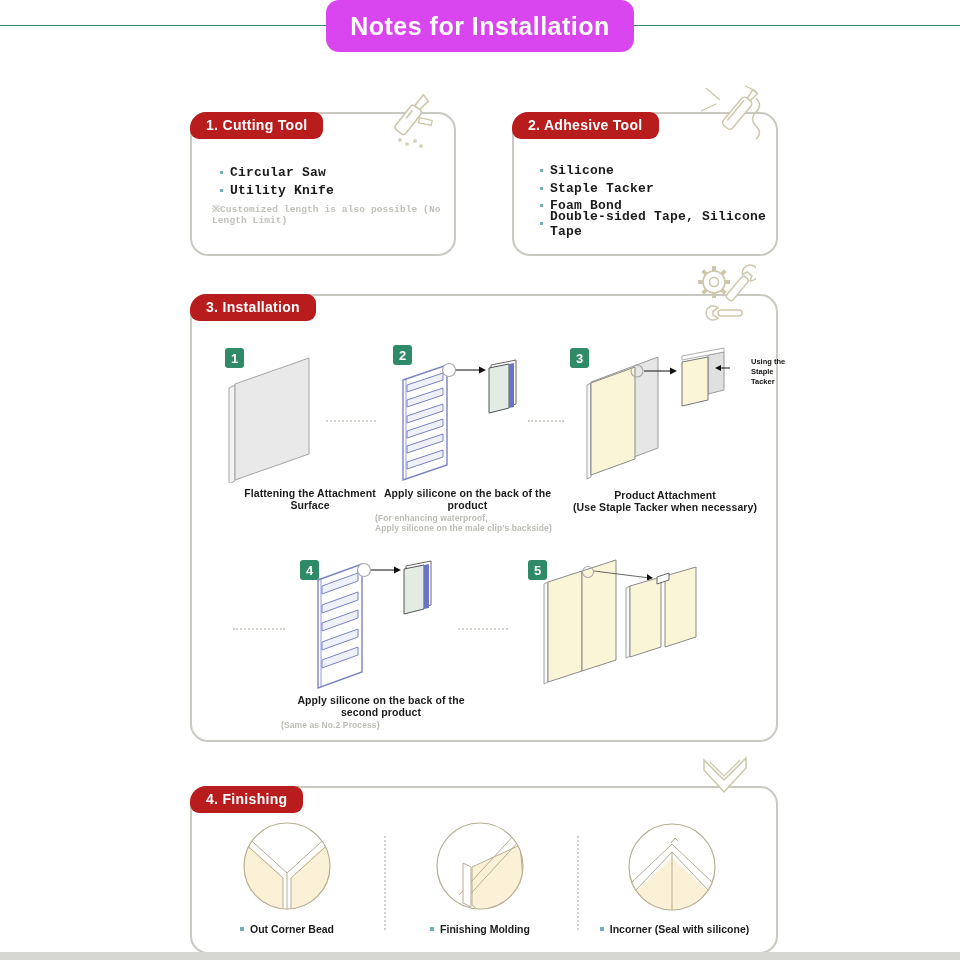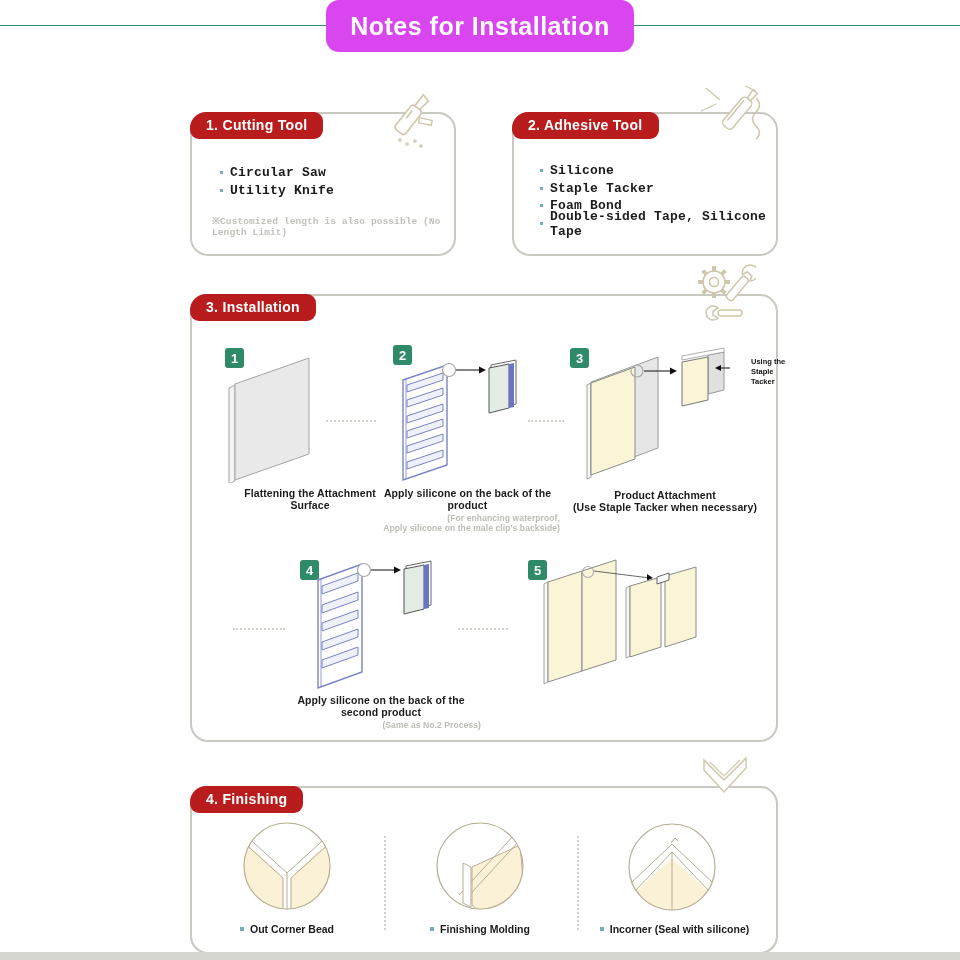--- a/index.html
+++ b/index.html
@@ -17,26 +17,26 @@
   #box-adhesive{left:512px;top:112px;width:262px;height:140px;}
   #box-install{left:190px;top:294px;width:584px;height:444px;}
   #box-finish{left:190px;top:786px;width:584px;height:164px;}
   .tanbadge{position:absolute;left:-2px;top:-2px;background:#b91c1c;color:#fff;
             font-size:14px;font-weight:bold;letter-spacing:.3px;padding:5px 16px 6px 16px;
             border-radius:16px 9px 9px 9px;}
   
   .list{position:absolute;display:flex;flex-direction:column;font-family:Liberation Mono, monospace;}
   .item{display:flex;align-items:center;height:17.6px;font-size:13px;font-weight:bold;color:#1b1b1b;letter-spacing:.2px;}
   .dot{width:3px;height:3px;background:#73aebb;margin-right:7px;flex:none;}
-  .note{font-size:9.5px;font-weight:bold;color:#c1c1bb;letter-spacing:.1px;margin-top:15px;margin-left:-8px;}
+  .note{font-size:9.5px;font-weight:bold;color:#c1c1bb;letter-spacing:.1px;margin-top:3px;margin-left:-8px;}
   
   .stepnum{width:19px;height:20px;background:#2f8a68;border-radius:3px;color:#fff;
            font-size:13px;font-weight:bold;display:flex;align-items:center;justify-content:center;}
   .cap{font-size:10.5px;font-weight:bold;color:#1b1b1b;text-align:center;letter-spacing:.1px;}
-  .sub{font-size:8.5px;font-weight:bold;color:#bcbcb6;text-align:right;letter-spacing:.1px;margin-top:2px;}
+  .sub{font-size:8.5px;font-weight:bold;color:#bcbcb6;text-align:left;letter-spacing:.1px;margin-top:2px;}
   .dotline{border-top:2px dotted #d2d2cb;height:0;}
   .vdotline{border-left:2px dotted #d2d2cb;width:0;}
   .annot{font-size:7.5px;font-weight:bold;color:#111;line-height:10px;text-align:left;}
   
   .fcap{display:flex;align-items:center;justify-content:center;font-size:10.5px;font-weight:bold;color:#1b1b1b;}
   .fcap .dot{width:4px;height:4px;margin-right:6px;}
   #bottom-band{left:0;top:952px;width:960px;height:8px;background:#d6d6d0;}
   svg{display:block;}
 </style>
 </head>

